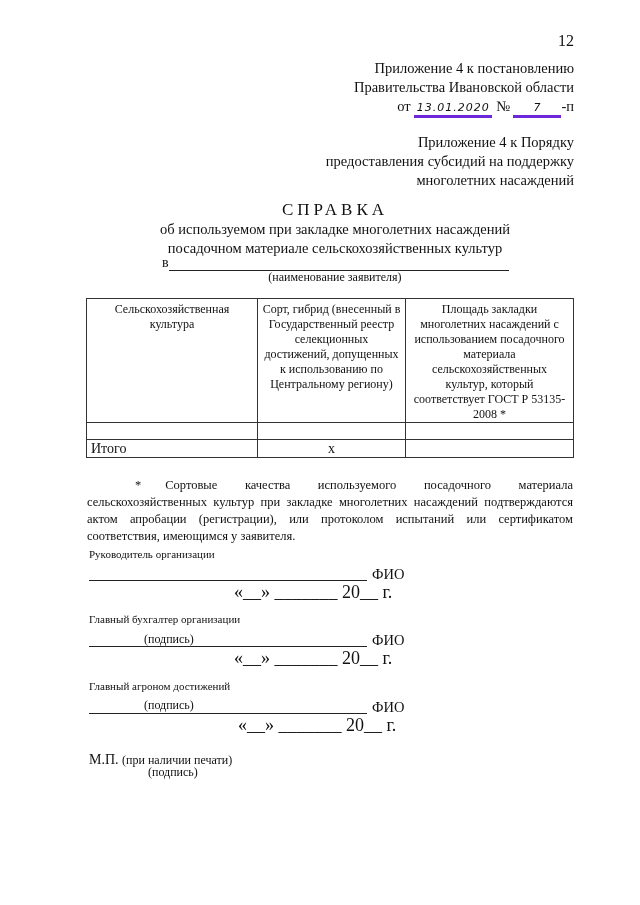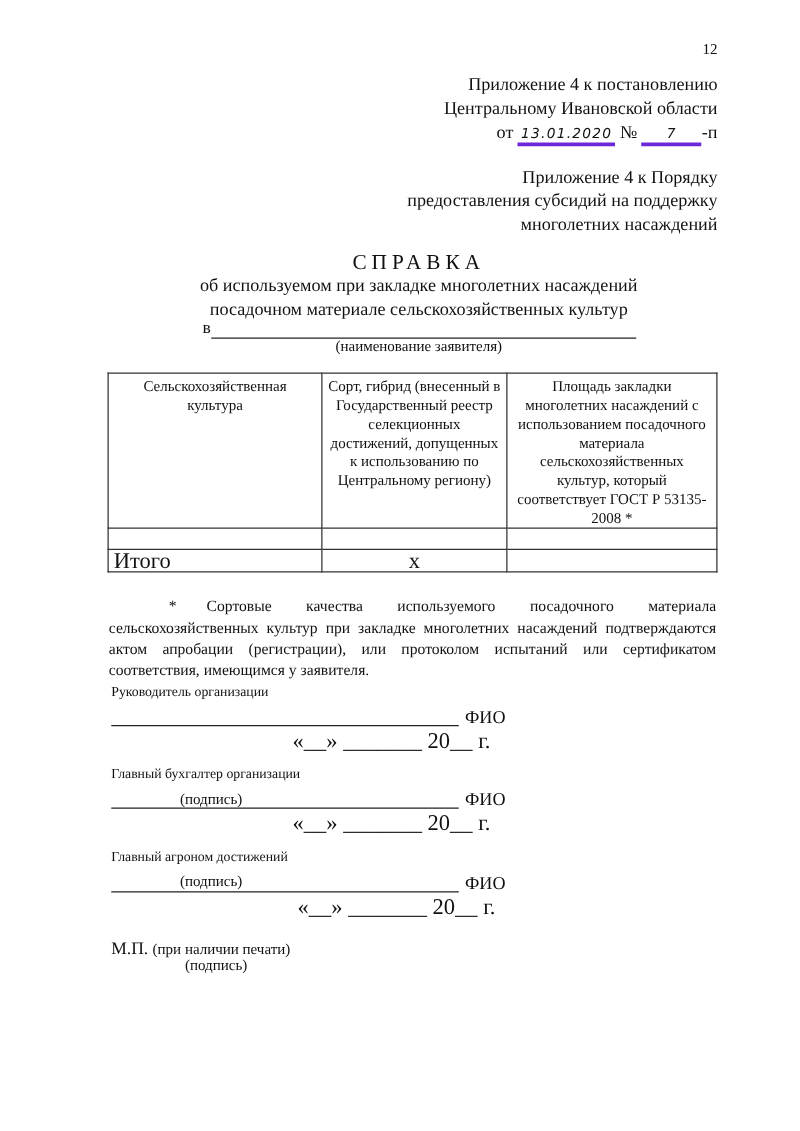--- a/index.html
+++ b/index.html
@@ -2,21 +2,21 @@
 <html><head>
 <meta charset="utf-8">
 <style>
   html, body { margin: 0; padding: 0; background: #ffffff; }
   body {
     width: 640px; height: 905px; position: relative; overflow: hidden;
     font-family: "Liberation Serif", "DejaVu Serif", serif;
     color: #111;
   }
   .abs { position: absolute; }
-  .page-num { right: 66px; top: 32px; font-size: 12px; }
+  .page-num { right: 66px; top: 32px; font-size: 16px; }
   .right-block { right: 66px; text-align: right; font-size: 14.5px; line-height: 19px; }
   .rb1 { top: 59px; }
   .rb2 { top: 133px; }
   .hand {
     font-family: "DejaVu Sans", sans-serif; font-style: italic;
     font-size: 11px; letter-spacing: 1px;
   }
   .uline { display: inline-block; border-bottom: 3px solid #6d28d9; text-align: center; line-height: 14px; }
   .title { left: 0; width: 670px; top: 200px; text-align: center; font-size: 17px; letter-spacing: 4px; }
   .subtitle { left: 0; width: 670px; text-align: center; font-size: 14.5px; line-height: 19px; }
@@ -28,21 +28,21 @@
 
   table.grid {
     position: absolute; left: 86px; top: 298px; width: 488px;
     border-collapse: collapse; font-size: 12px; line-height: 15px;
   }
   table.grid td { border: 1px solid #333; padding: 0 4px; vertical-align: top; text-align: center; }
   table.grid td.c1 { width: 162px; }
   table.grid td.c2 { width: 139px; }
   table.grid tr.hdr td { height: 118px; padding-top: 3px; }
   table.grid tr.empty td { height: 16px; }
-  table.grid tr.total td { height: 17px; font-size: 18px; line-height: 17px; }
+  table.grid tr.total td { height: 17px; font-size: 14px; line-height: 17px; }
   table.grid tr.total td.c1 { text-align: left; }
 
   .note { left: 87px; top: 477px; width: 486px; font-size: 12.5px; line-height: 17px; text-align: justify; }
   .note .first { text-align-last: justify; display: block; }
   .note .first .star { margin-left: 48px; margin-right: 24px; }
 
   .sig-title { left: 89px; font-size: 11px; }
   .sig-line { left: 89px; width: 278px; border-bottom: 1px solid #222; height: 1px; }
   .fio { left: 372px; font-size: 14.5px; }
   .sig-caption { font-size: 12px; margin-top: 48px; }
@@ -50,21 +50,21 @@
   .mp { left: 89px; top: 752px; font-size: 14px; font-family: Liberation Serif, serif; }
   .mp small { font-size: 12px; }
 </style>
 </head>
 <body>
 
 <div class="abs page-num">12</div>
 
 <div class="abs right-block rb1">
   <div>Приложение 4 к постановлению</div>
-  <div>Центральному Ивановской области</div>
+  <div>Правительства Ивановской области</div>
   <div>
     <span>от</span>
     <span class="uline hand" style="width:78px;">13.01.2020</span>
     <span>№</span>
     <span class="uline hand" style="width:48px;">7</span><span>-п</span>
   </div>
 </div>
 
 <div class="abs right-block rb2">
   <div>Приложение 4 к Порядку</div>

